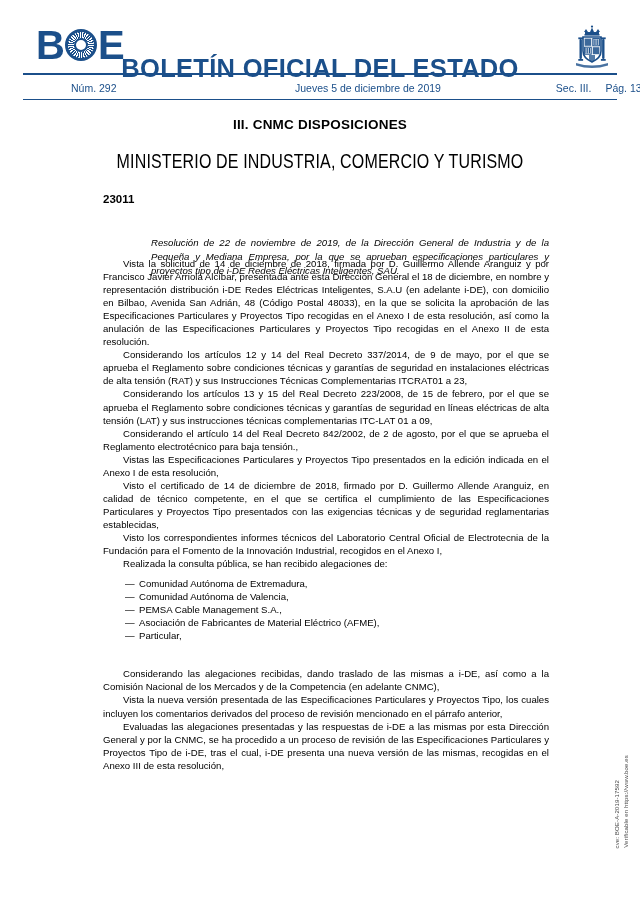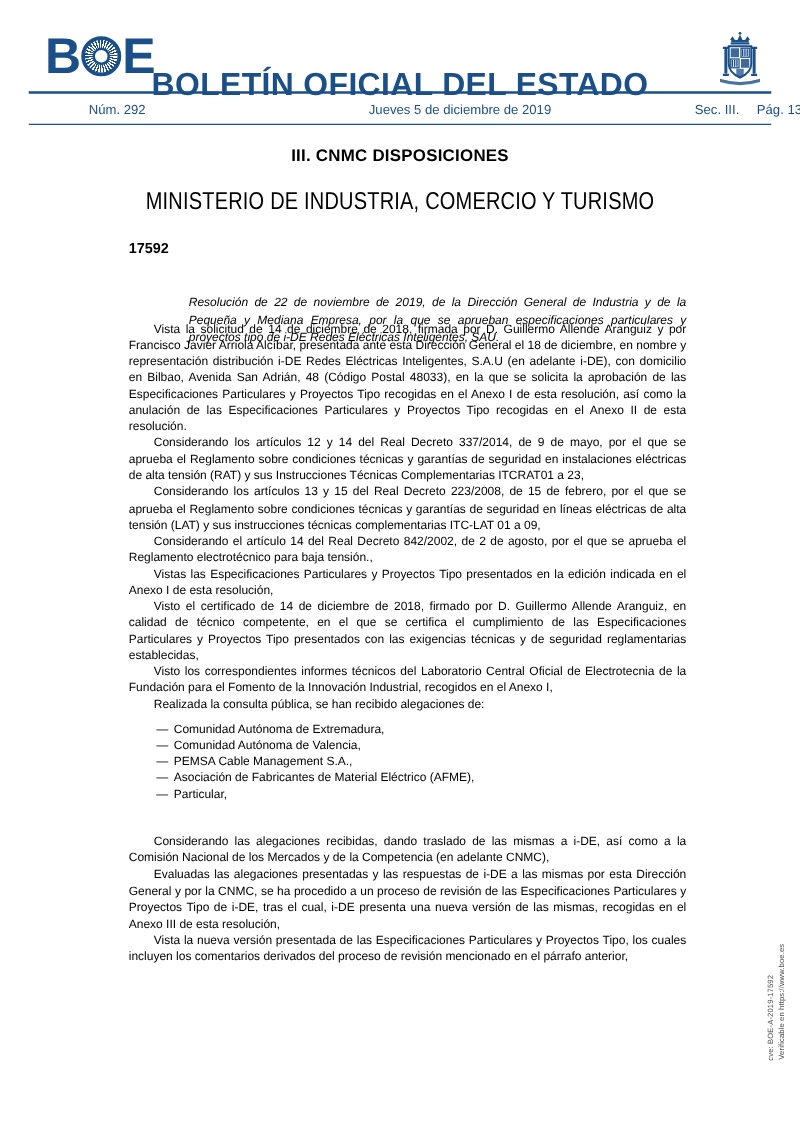--- a/index.html
+++ b/index.html
@@ -311,21 +311,21 @@
       <span>Pág. 133649</span>
     </div>
   </div>
 
   <div class="rule-bottom"></div>
 
   <div class="section-title">III. CNMC DISPOSICIONES</div>
   <div class="ministry-title">MINISTERIO DE INDUSTRIA, COMERCIO Y TURISMO</div>
 
   <div class="res-block">
-    <div class="res-number">17592</div>
+    <div class="res-number">23011</div>
     <div class="res-title">Resolución de 22 de noviembre de 2019, de la Dirección General de Industria y de la Pequeña y Mediana Empresa, por la que se aprueban especificaciones particulares y proyectos tipo de i-DE Redes Eléctricas Inteligentes, SAU.</div>
   </div>
 
   <div class="body-col">
     <p>Vista la solicitud de 14 de diciembre de 2018, firmada por D. Guillermo Allende Aranguiz y por Francisco Javier Arriola Alcíbar, presentada ante esta Dirección General el 18 de diciembre, en nombre y representación distribución i-DE Redes Eléctricas Inteligentes, S.A.U (en adelante i-DE), con domicilio en Bilbao, Avenida San Adrián, 48 (Código Postal 48033), en la que se solicita la aprobación de las Especificaciones Particulares y Proyectos Tipo recogidas en el Anexo I de esta resolución, así como la anulación de las Especificaciones Particulares y Proyectos Tipo recogidas en el Anexo II de esta resolución.</p>
     <p>Considerando los artículos 12 y 14 del Real Decreto 337/2014, de 9 de mayo, por el que se aprueba el Reglamento sobre condiciones técnicas y garantías de seguridad en instalaciones eléctricas de alta tensión (RAT) y sus Instrucciones Técnicas Complementarias ITCRAT01 a 23,</p>
     <p>Considerando los artículos 13 y 15 del Real Decreto 223/2008, de 15 de febrero, por el que se aprueba el Reglamento sobre condiciones técnicas y garantías de seguridad en líneas eléctricas de alta tensión (LAT) y sus instrucciones técnicas complementarias ITC-LAT 01 a 09,</p>
     <p>Considerando el artículo 14 del Real Decreto 842/2002, de 2 de agosto, por el que se aprueba el Reglamento electrotécnico para baja tensión.,</p>
     <p>Vistas las Especificaciones Particulares y Proyectos Tipo presentados en la edición indicada en el Anexo I de esta resolución,</p>
     <p>Visto el certificado de 14 de diciembre de 2018, firmado por D. Guillermo Allende Aranguiz, en calidad de técnico competente, en el que se certifica el cumplimiento de las Especificaciones Particulares y Proyectos Tipo presentados con las exigencias técnicas y de seguridad reglamentarias establecidas,</p>
@@ -344,22 +344,22 @@
       </li>
       <li>
         <span class="dash">—</span><span>Asociación de Fabricantes de Material Eléctrico (AFME),</span>
       </li>
       <li>
         <span class="dash">—</span><span>Particular,</span>
       </li>
     </ul>
 
     <p class="lead-gap">Considerando las alegaciones recibidas, dando traslado de las mismas a i-DE, así como a la Comisión Nacional de los Mercados y de la Competencia (en adelante CNMC),</p>
+    <p>Vista la nueva versión presentada de las Especificaciones Particulares y Proyectos Tipo, los cuales incluyen los comentarios derivados del proceso de revisión mencionado en el párrafo anterior,</p>
     <p>Evaluadas las alegaciones presentadas y las respuestas de i-DE a las mismas por esta Dirección General y por la CNMC, se ha procedido a un proceso de revisión de las Especificaciones Particulares y Proyectos Tipo de i-DE, tras el cual, i-DE presenta una nueva versión de las mismas, recogidas en el Anexo III de esta resolución,</p>
-    <p>Vista la nueva versión presentada de las Especificaciones Particulares y Proyectos Tipo, los cuales incluyen los comentarios derivados del proceso de revisión mencionado en el párrafo anterior,</p>
   </div>
 
   <div class="side-note">
     <span>cve: BOE-A-2019-17592</span>
     <span>Verificable en https://www.boe.es</span>
   </div>
 
 </div>
 
 </body></html>

